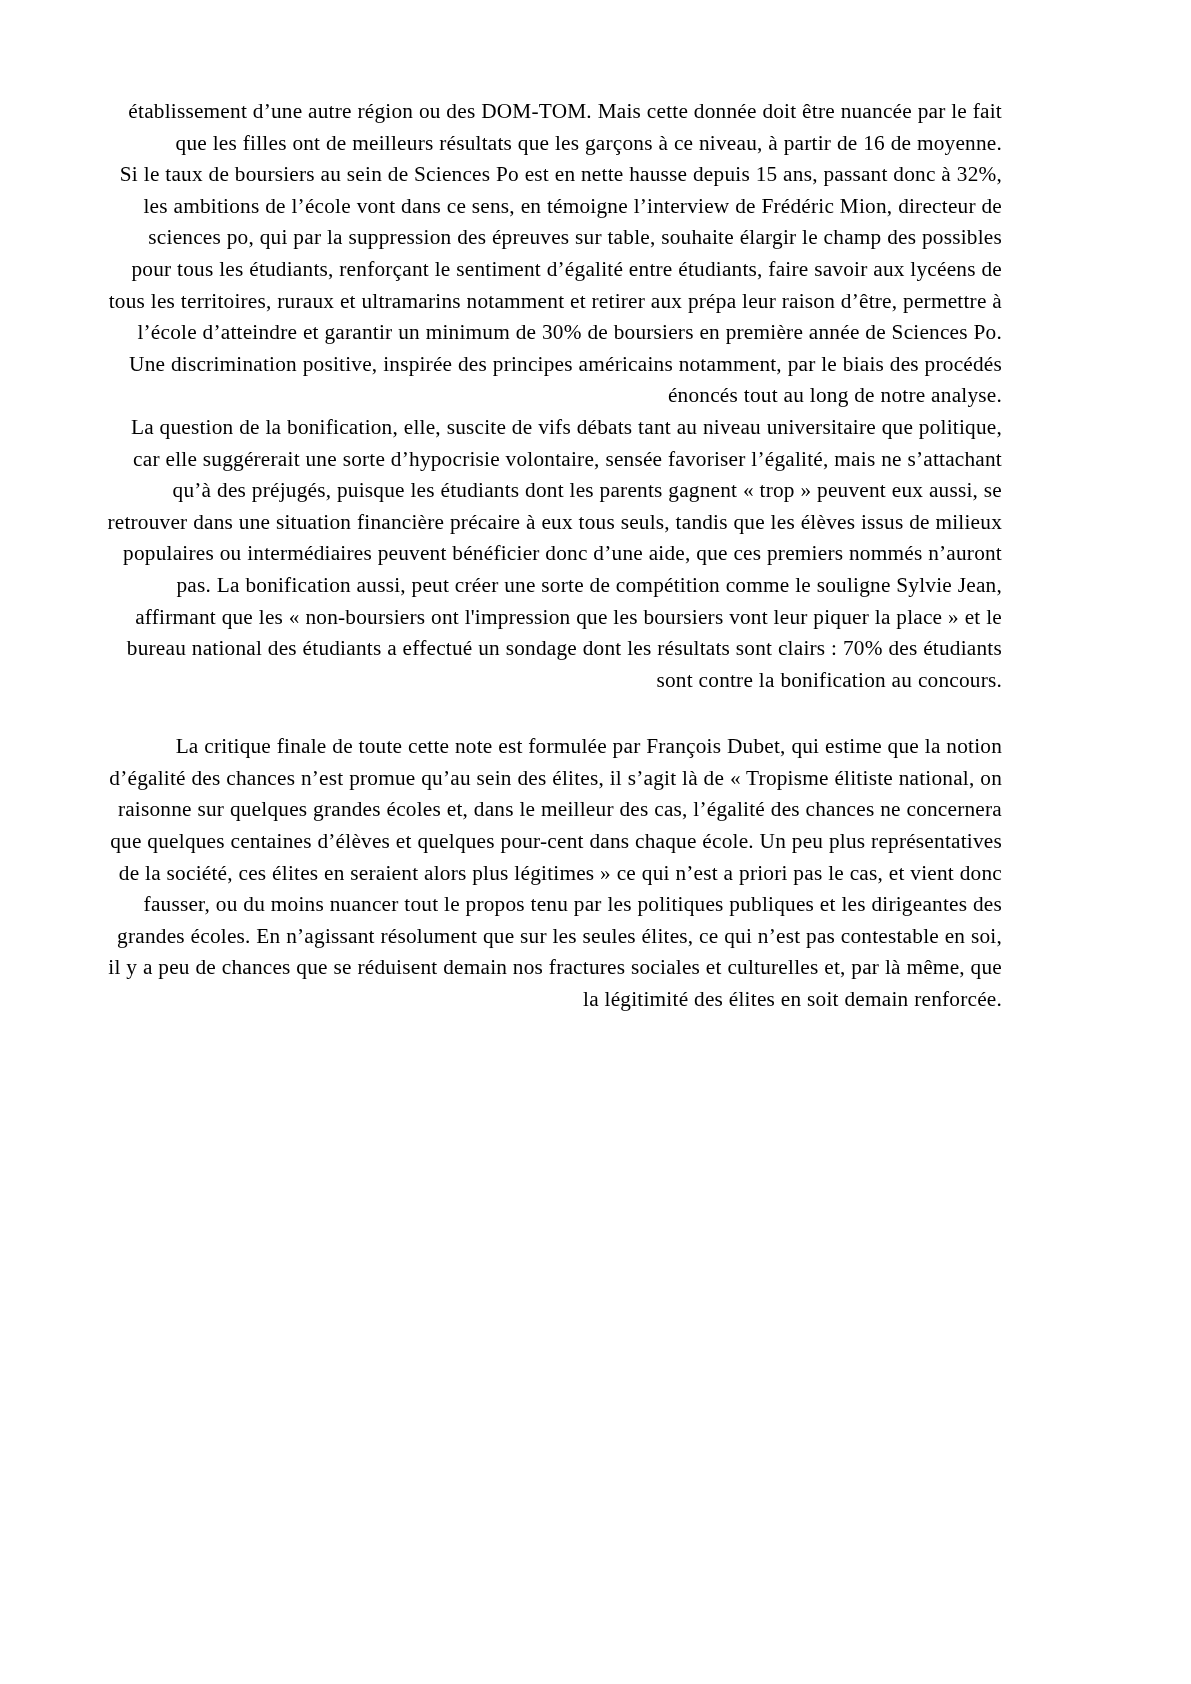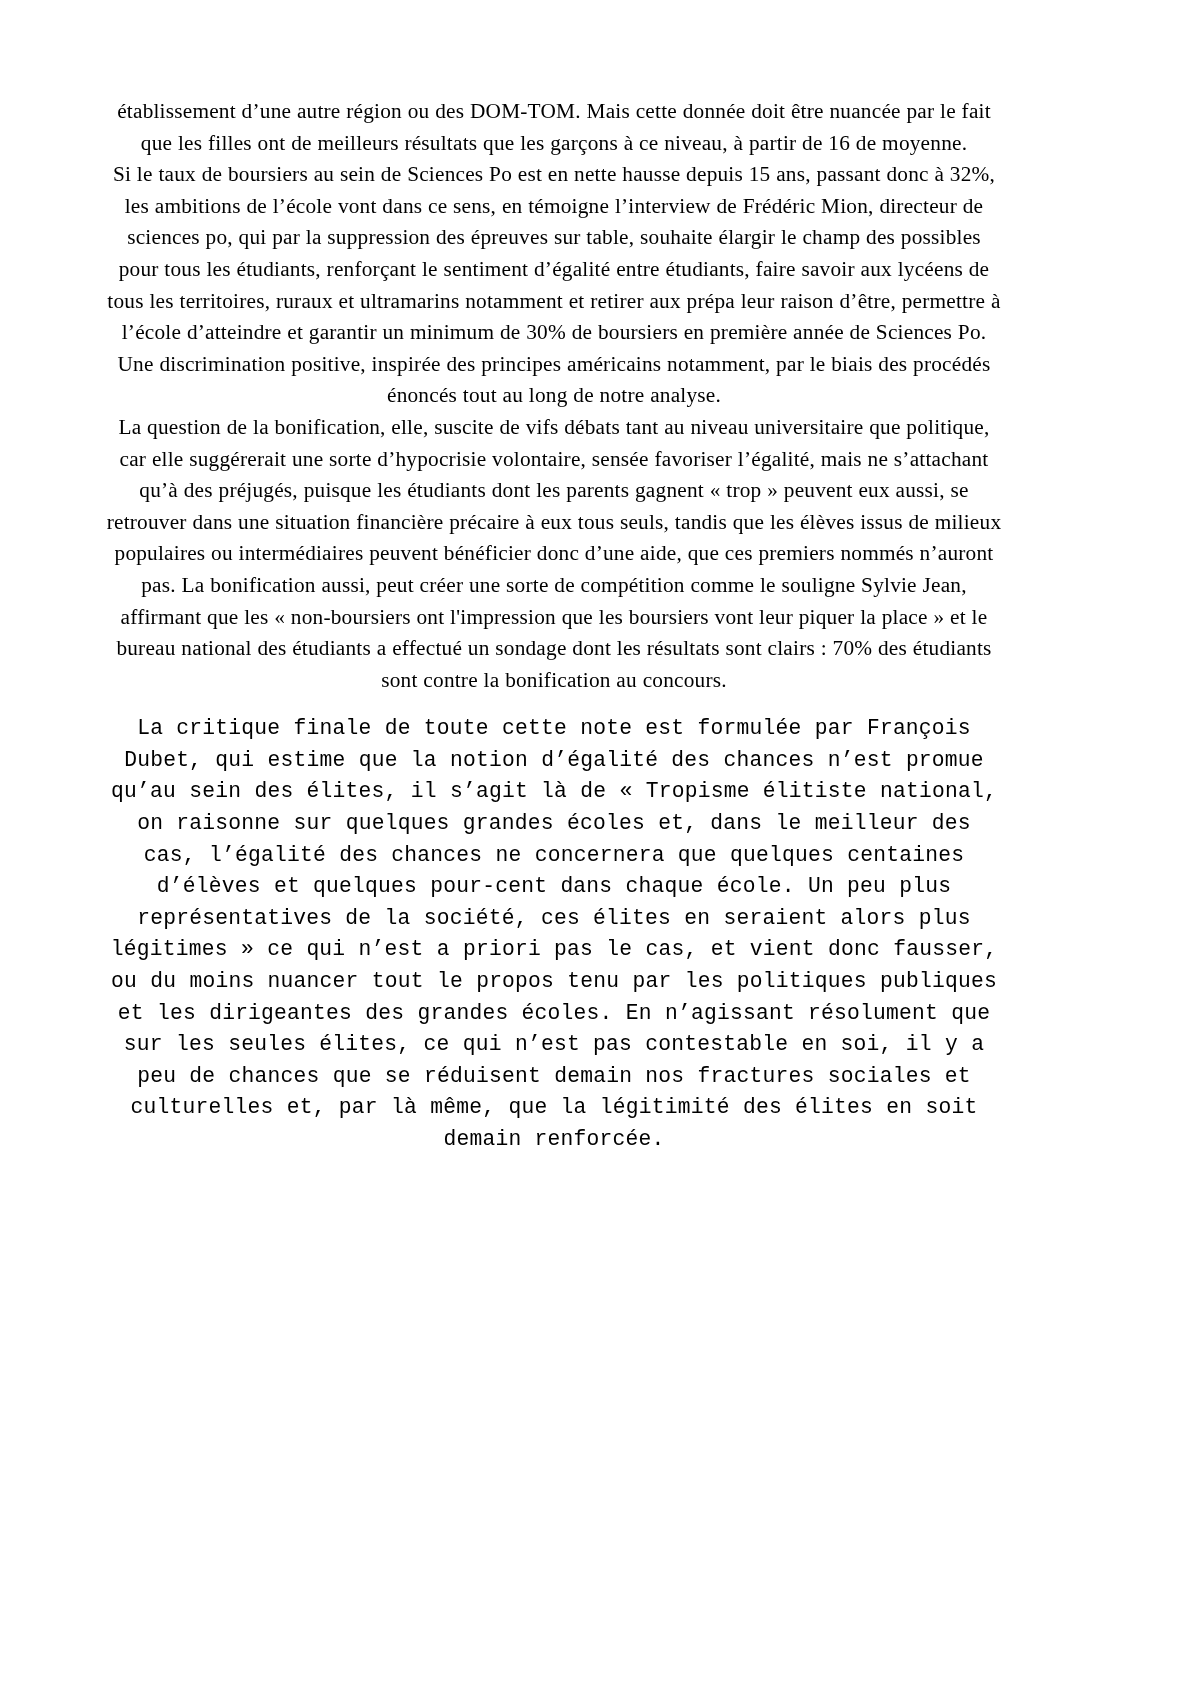--- a/index.html
+++ b/index.html
@@ -24,32 +24,31 @@
   .text-column {
     position: absolute;
     left: 106px;
     top: 96px;
     width: 896px;
   }
   .para {
     margin: 0;
     font-size: 21.3px;
     line-height: 31.6px;
-    text-align: center;
+    text-align: right;
     letter-spacing: 0.01em;
     word-spacing: 0.01em;
     color: #000000;
     white-space: pre-wrap;
   }
   .para + .para {
     margin-top: 0;
   }
   .para.gap-before {
-    margin-top: 17px;
-    font-family: Liberation Mono, monospace;
+    margin-top: 35px;
   }
 </style>
 </head>
 <body>
 
 <div class="page">
   <div class="text-column">
     <p class="para">établissement d’une autre région ou des DOM-TOM. Mais cette donnée doit être nuancée par le fait que les filles ont de meilleurs résultats que les garçons à ce niveau, à partir de 16 de moyenne.
 Si le taux de boursiers au sein de Sciences Po est en nette hausse depuis 15 ans, passant donc à 32%, les ambitions de l’école vont dans ce sens, en témoigne l’interview de Frédéric Mion, directeur de sciences po, qui par la suppression des épreuves sur table, souhaite élargir le champ des possibles pour tous les étudiants, renforçant le sentiment d’égalité entre étudiants, faire savoir aux lycéens de tous les territoires, ruraux et ultramarins notamment et retirer aux prépa leur raison d’être, permettre à l’école d’atteindre et garantir un minimum de 30% de boursiers en première année de Sciences Po. Une discrimination positive, inspirée des principes américains notamment, par le biais des procédés énoncés tout au long de notre analyse.
 La question de la bonification, elle, suscite de vifs débats tant au niveau universitaire que politique, car elle suggérerait une sorte d’hypocrisie volontaire, sensée favoriser l’égalité, mais ne s’attachant qu’à des préjugés, puisque les étudiants dont les parents gagnent « trop » peuvent eux aussi, se retrouver dans une situation financière précaire à eux tous seuls, tandis que les élèves issus de milieux populaires ou intermédiaires peuvent bénéficier donc d’une aide, que ces premiers nommés n’auront pas. La bonification aussi, peut créer une sorte de compétition comme le souligne Sylvie Jean, affirmant que les « non-boursiers ont l'impression que les boursiers vont leur piquer la place » et le bureau national des étudiants a effectué un sondage dont les résultats sont clairs : 70% des étudiants sont contre la bonification au concours.</p>

